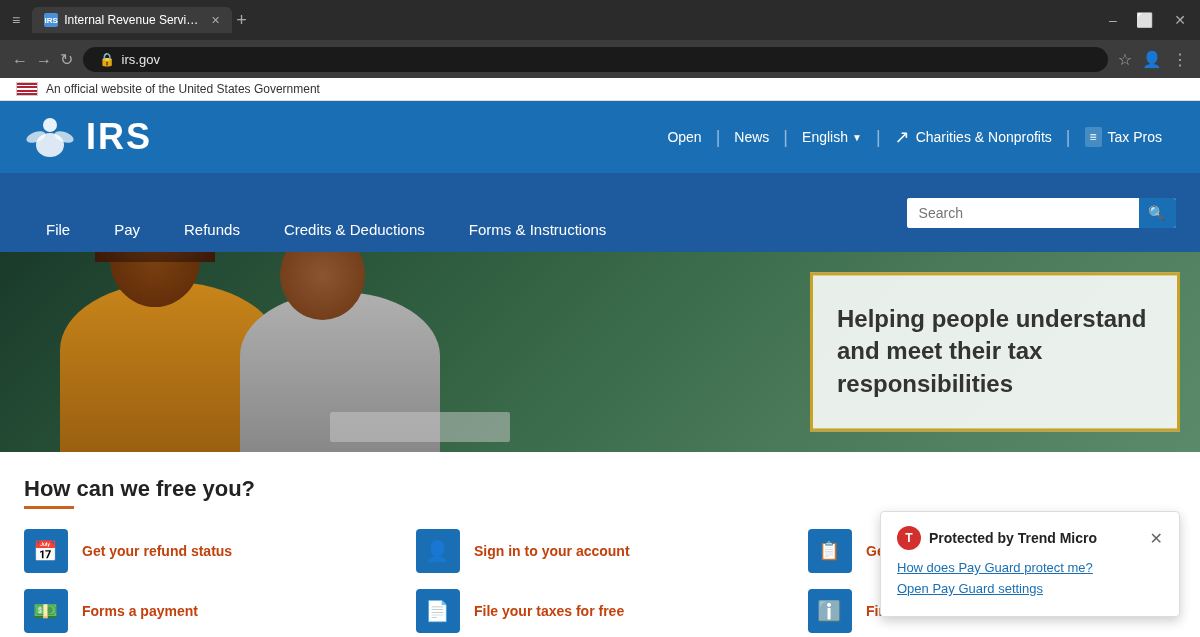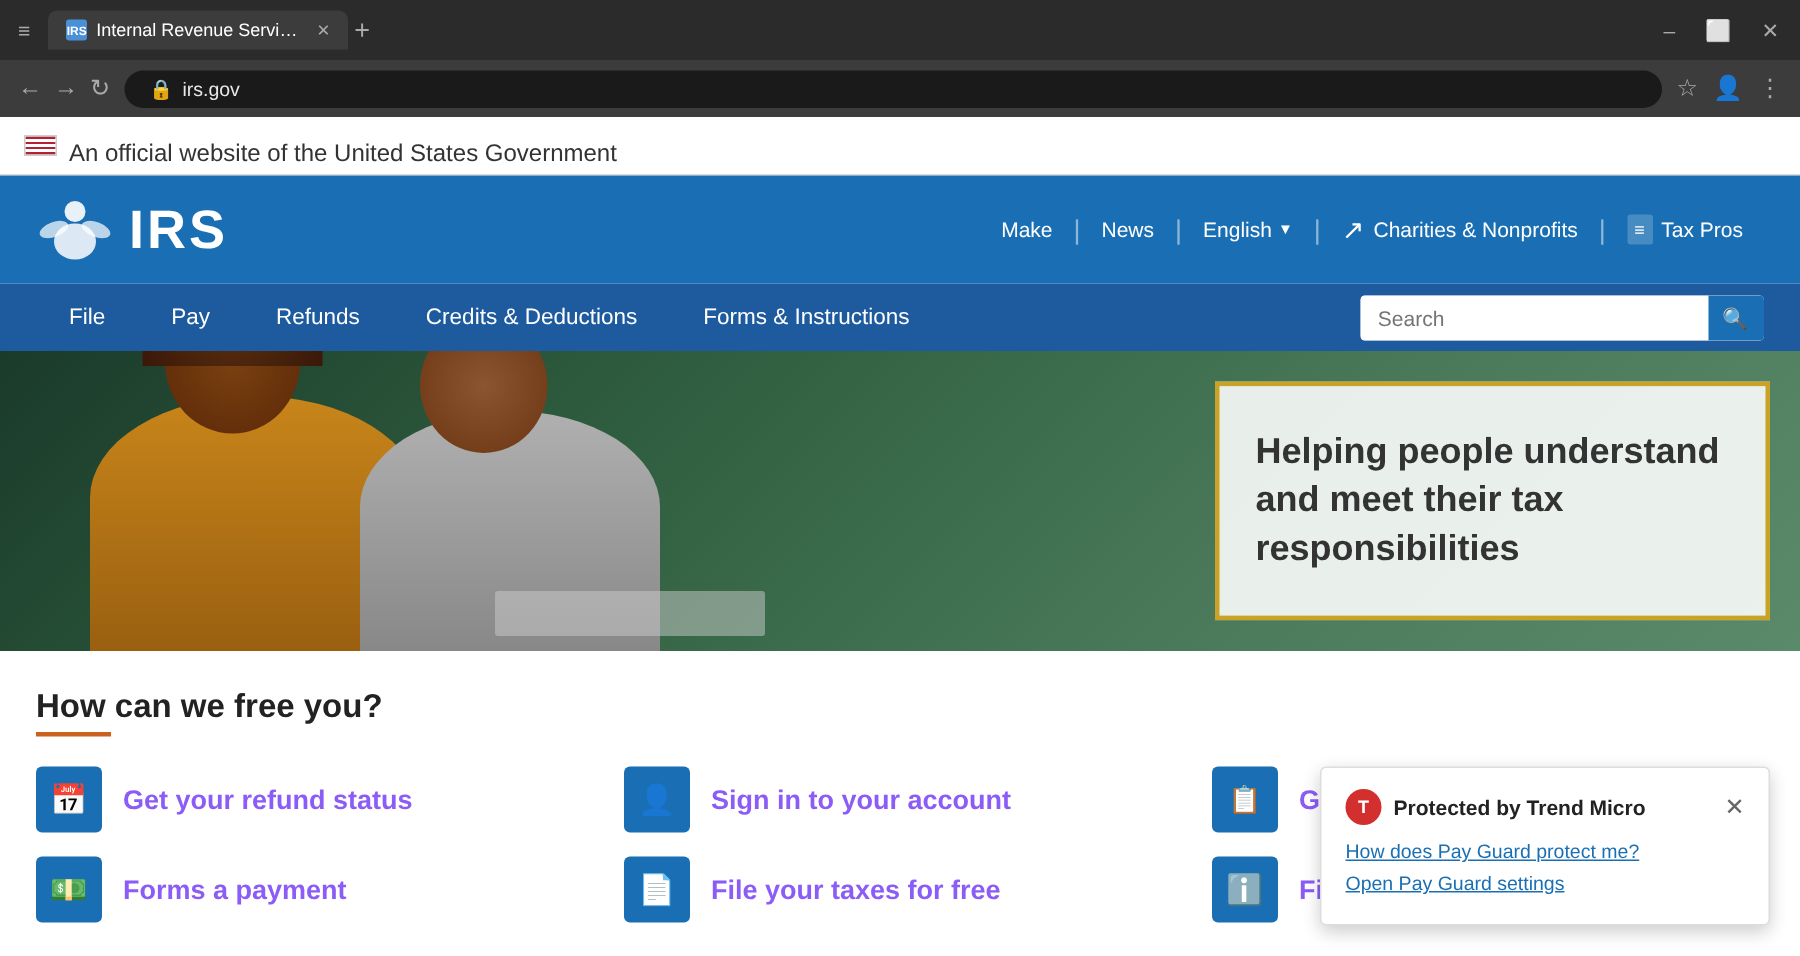--- a/index.html
+++ b/index.html
@@ -124,21 +124,21 @@
       display: flex;
       align-items: center;
       gap: 8px;
     }
     .flag-icon {
       width: 22px;
       height: 14px;
       background: linear-gradient(#B22234 0%, #B22234 14.28%, #fff 14.28%, #fff 28.57%, #B22234 28.57%, #B22234 42.85%, #fff 42.85%, #fff 57.14%, #B22234 57.14%, #B22234 71.42%, #fff 71.42%, #fff 85.71%, #B22234 85.71%, #B22234 100%);
       border: 1px solid #ccc;
     }
-    .gov-banner-text { font-size: 16px; color: #333; margin-top: 12px; }
+    .gov-banner-text { font-size: 12px; color: #333; }
 
     
     .irs-header {
       background: #1a6fb4;
       padding: 10px 24px;
       display: flex;
       align-items: center;
       justify-content: space-between;
     }
     .irs-logo {
@@ -215,20 +215,21 @@
     .nav-links {
       display: flex;
       align-items: center;
     }
     .nav-item {
       color: white;
       font-size: 15px;
       padding: 14px 22px;
       cursor: pointer;
       text-decoration: none;
+      margin-top: 34px;
     }
     .search-box {
       display: flex;
       align-items: center;
       background: white;
       border-radius: 3px;
       overflow: hidden;
       margin: 6px 0;
     }
     .search-input {
@@ -324,22 +325,22 @@
       background: #1a6fb4;
       border-radius: 4px;
       display: flex;
       align-items: center;
       justify-content: center;
       color: white;
       font-size: 20px;
       flex-shrink: 0;
     }
     .help-link {
-      color: #8b5cf6;
-      font-size: 18px;
+      color: #c2410c;
+      font-size: 14px;
       font-weight: 600;
       text-decoration: none;
       cursor: pointer;
     }
 
     
     .trend-popup {
       position: fixed;
       bottom: 20px;
       right: 20px;
@@ -437,21 +438,21 @@
       <svg width="48" height="48" viewBox="0 0 48 48" fill="white">
         <circle cx="24" cy="12" r="7" fill="white" opacity="0.9"></circle>
         <ellipse cx="24" cy="32" rx="14" ry="12" fill="white" opacity="0.85"></ellipse>
         <ellipse cx="10" cy="24" rx="10" ry="5" fill="white" opacity="0.7" transform="rotate(-20 10 24)"></ellipse>
         <ellipse cx="38" cy="24" rx="10" ry="5" fill="white" opacity="0.7" transform="rotate(20 38 24)"></ellipse>
       </svg>
     </div>
     <span class="irs-text">IRS</span>
   </div>
   <div class="header-right">
-    <a class="header-link">Make</a>
+    <a class="header-link">Open</a>
     <span class="header-divider">|</span>
     <a class="header-link">News</a>
     <span class="header-divider">|</span>
     <div class="header-dropdown">
       <span>English</span>
       <span class="dropdown-arrow">▼</span>
     </div>
     <span class="header-divider">|</span>
     <div class="header-icon-link">
       <span style="font-size:18px;">↗</span>

